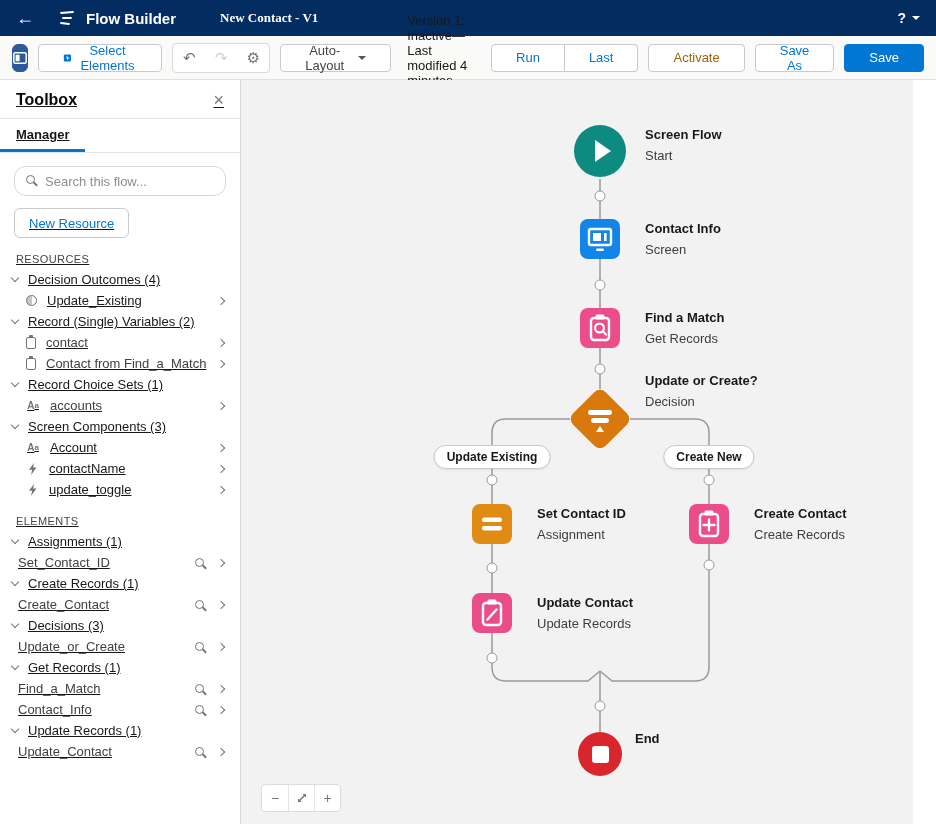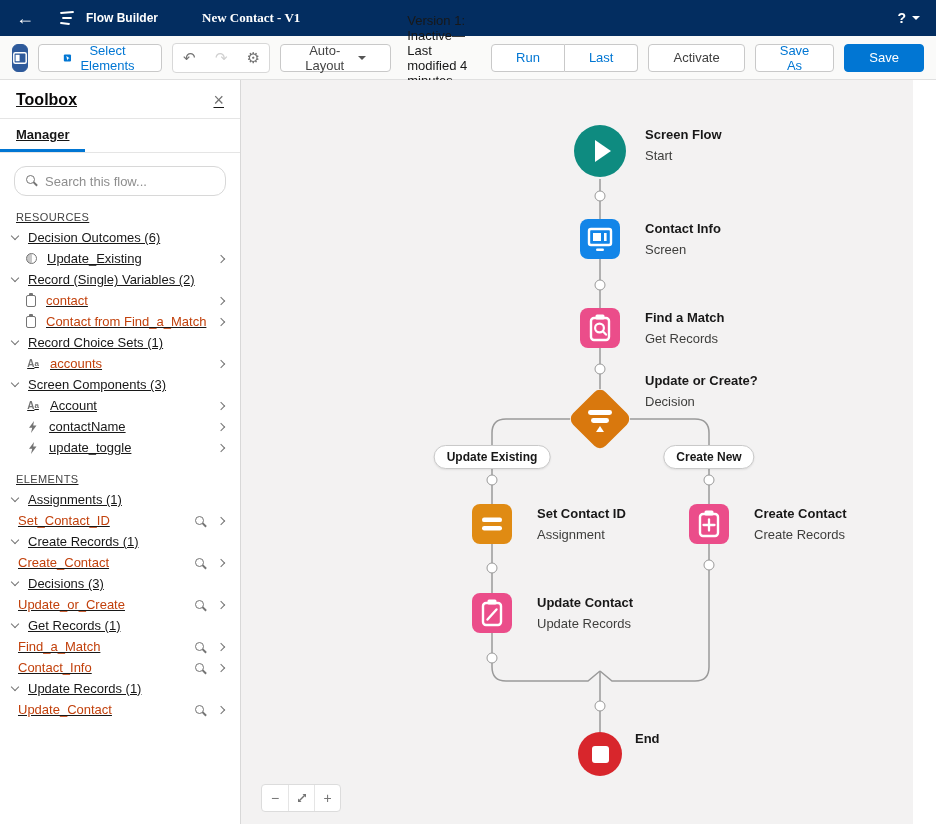--- a/index.html
+++ b/index.html
@@ -4,36 +4,36 @@
 <style>
   * { margin:0; padding:0; box-sizing:border-box; }
   html,body { width:936px; height:824px; overflow:hidden; background:#fff;
     font-family:"Liberation Sans", sans-serif; color:#181818; }
 
   
   .appbar { height:36px; background:#032d60; display:flex; align-items:center;
     padding:0 16px; color:#fff; }
   .appbar .back { font-size:18px; margin-right:24px; cursor:pointer; color:#fff; background:none; border:none; }
   .appbar .flowicon { margin-right:10px; display:flex; align-items:center; }
-  .appbar .appname { font-size:12px; font-weight:bold; margin-right:44px; }
+  .appbar .appname { font-size:15px; font-weight:bold; margin-right:44px; }
   .appbar .flowtitle { font-size:13px; font-weight:bold;font-family:Liberation Serif, serif; }
   .appbar .spacer { flex:1; }
   .appbar .help { display:flex; align-items:center; gap:6px; cursor:pointer; }
   .appbar .help .q { font-size:14px; font-weight:bold; }
   .caret-down-w { width:0; height:0; border-left:4px solid transparent;
     border-right:4px solid transparent; border-top:4px solid #fff; }
 
   
   .toolbar { height:44px; background:#fafaf9; border-bottom:1px solid #e0e0e0;
     display:flex; align-items:center; padding:0 12px; gap:10px; }
   .tbtn { height:28px; display:inline-flex; align-items:center; gap:6px; background:#fff;
     border:1px solid #c9c9c9; border-radius:4px; padding:0 24px; font-size:13px;
     color:#0176d3; cursor:pointer; font-family:inherit; }
   .tbtn.dark { color:#444; }
-  .tbtn.disabled { color:#404040; cursor:default; }
+  .tbtn.disabled { color:#a16207; cursor:default; }
   .tbtn.primary { background:#0176d3; border-color:#0176d3; color:#fff; }
   .togglebtn { width:28px; height:28px; background:#2e5a9b; border:1px solid #2e5a9b;
     border-radius:6px; display:flex; align-items:center; justify-content:center; cursor:pointer; }
   .icongroup { display:flex; border:1px solid #d8d8d8; border-radius:4px; background:#fff; }
   .icongroup .ibtn { width:32px; height:28px; border:none; background:none; font-size:15px;
     color:#747474; cursor:pointer; display:flex; align-items:center; justify-content:center; }
   .icongroup .ibtn.disabled { color:#d0d0d0; }
   .btngroup { display:flex; }
   .btngroup .tbtn:first-child { border-radius:4px 0 0 4px; }
   .btngroup .tbtn:last-child { border-radius:0 4px 4px 0; border-left:none; }
@@ -63,21 +63,21 @@
   .newres { margin:12px 14px 0; height:30px; background:#fff; border:1px solid #c9c9c9;
     border-radius:6px; padding:0 14px; font-size:13px; color:#0176d3; cursor:pointer;
     align-self:flex-start; font-family:inherit; }
   .seclabel { margin:15px 16px 4px; font-size:11px; color:#444; letter-spacing:.4px; }
   .tree { font-size:13px; }
   .row { display:flex; align-items:center; height:21px; padding:0 12px; cursor:pointer; }
   .row .glabel { margin-left:10px; }
   .row.item { padding-left:26px; }
   .row.item .ilabel { margin-left:10px; }
   .row.eitem { padding-left:18px; }
-  .link { color:#c2410c;text-align:center; }
+  .link { color:#404040;text-align:center; }
   .row .push { margin-left:auto; display:flex; align-items:center; gap:14px; padding-right:4px; }
 
   .chev { display:inline-block; width:6px; height:6px; border-right:1.6px solid #747474;
     border-bottom:1.6px solid #747474; }
   .chev.down { transform:rotate(45deg); margin-top:-3px; }
   .chev.right { transform:rotate(-45deg); }
   .mag { display:inline-block; width:9px; height:9px; border:1.5px solid #747474;
     border-radius:50%; position:relative; }
   .mag:after { content:""; position:absolute; width:5px; height:1.5px; background:#747474;
     transform:rotate(45deg); right:-4px; bottom:-1px; }
@@ -183,26 +183,27 @@
       <h2>Toolbox</h2>
       <button class="closex">×</button>
     </div>
     <div class="tabs">
       <span class="tab">Manager</span>
     </div>
     <div class="searchwrap">
       <span class="mag"></span>
       <input placeholder="Search this flow..." style="">
     </div>
+    <button class="newres">New Resource</button>
 
     <div class="seclabel">RESOURCES</div>
     <div class="tree">
       <div class="row group">
         <span class="chev down"></span>
-        <span class="glabel">Decision Outcomes (6)</span>
+        <span class="glabel">Decision Outcomes (4)</span>
       </div>
       <div class="row item">
         <span class="ic outcome"></span>
         <span class="ilabel">Update_Existing</span>
         <span class="push">
             <span class="chev right"></span>
           </span>
       </div>
       <div class="row group">
         <span class="chev down"></span>

